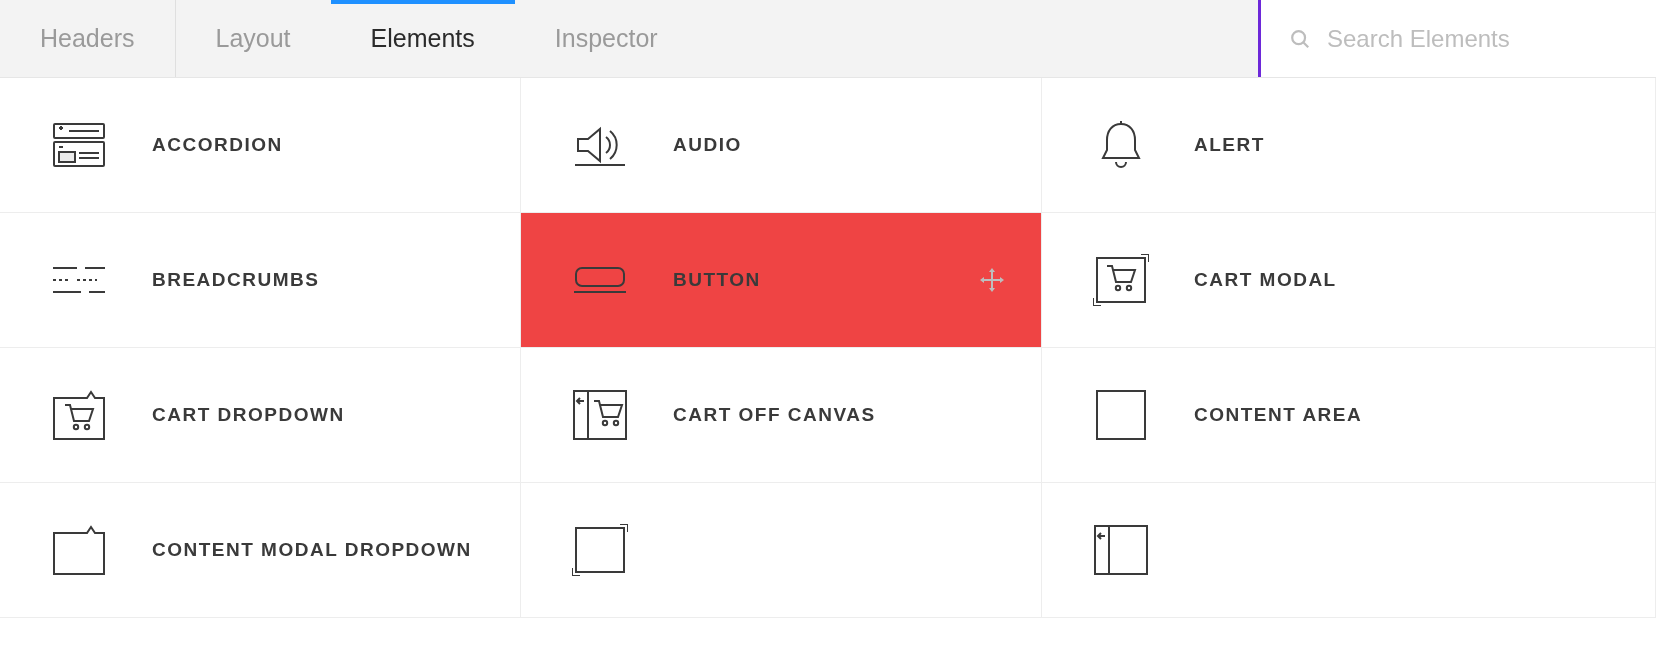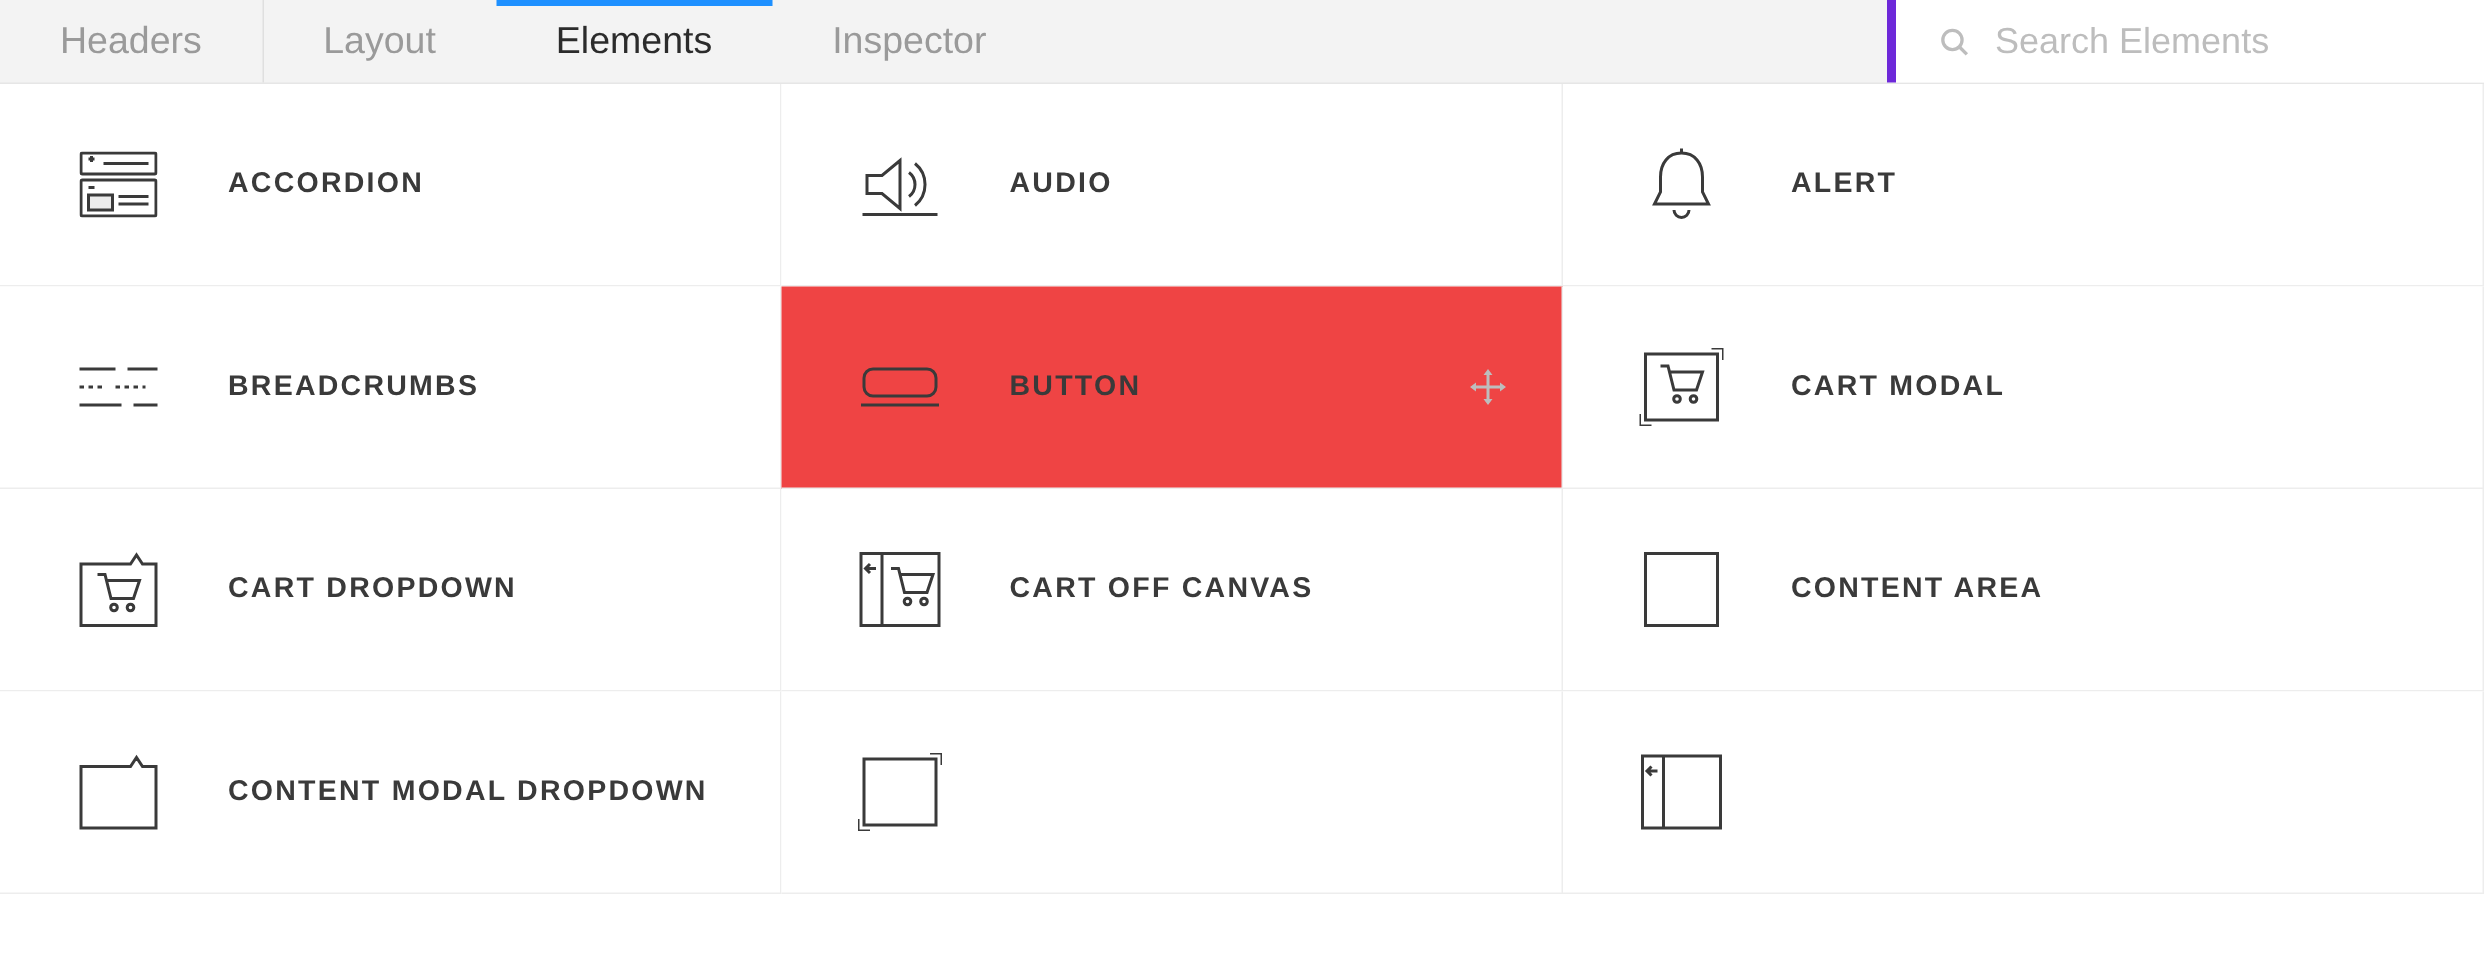--- a/index.html
+++ b/index.html
@@ -1,20 +1,20 @@
 <!DOCTYPE html>
 <html><head>
 <meta charset="utf-8">
 <style>
   * { box-sizing: border-box; margin: 0; padding: 0; }
   html, body { width: 1656px; height: 652px; font-family: -apple-system, "Helvetica Neue", Helvetica, Arial, sans-serif; background: #ffffff; color: #2f2f2f; }
   .topbar {
     display: flex;
     align-items: stretch;
-    height: 56px;
+    height: 78px;
     background: #f3f3f3;
     border-bottom: 1px solid #e6e6e6;
   }
   .tabgroup {
     display: flex;
     align-items: stretch;
   }
   .tab {
     display: flex;
     align-items: center;
@@ -40,21 +40,21 @@
     background: #1e90ff;
   }
   .tab.headers { border-right: 1px solid #dfdfdf; }
   .spacer { flex: 1 1 auto; }
   .searchbox {
     width: 398px;
     background: #ffffff;
     display: flex;
     align-items: center;
     padding: 0 28px;
-    border-left: 6px solid #6d28d9;
+    border-left: 3px solid #6d28d9;
   }
   .search-icon { color: #bdbdbd; font-size: 22px; margin-right: 16px; }
   .search-input {
     border: none;
     outline: none;
     font-size: 24px;
     color: #555;
     width: 100%;
     background: transparent;
   }

